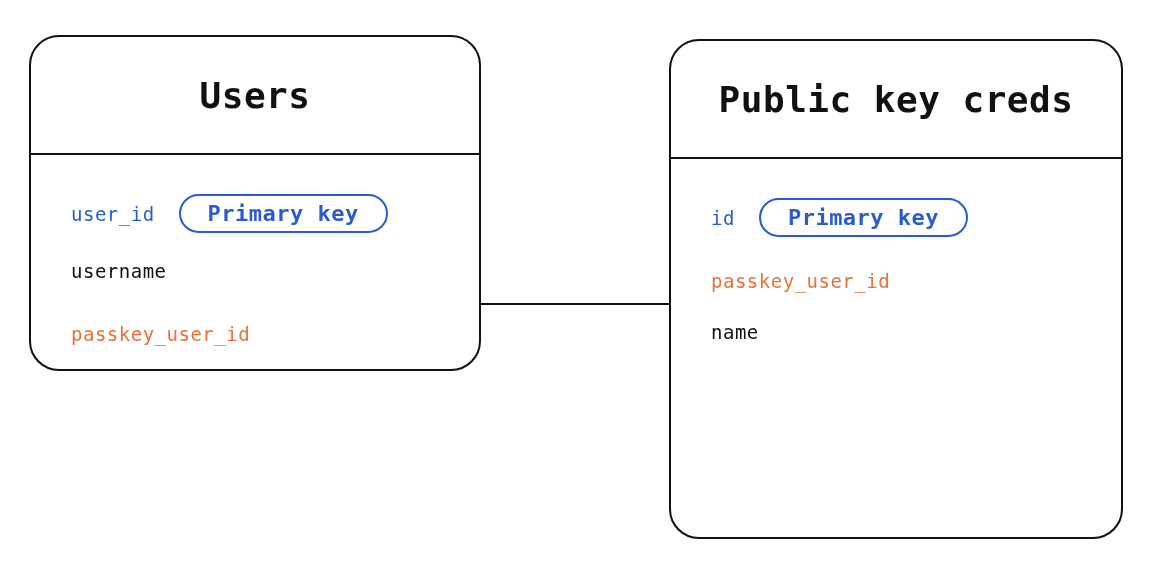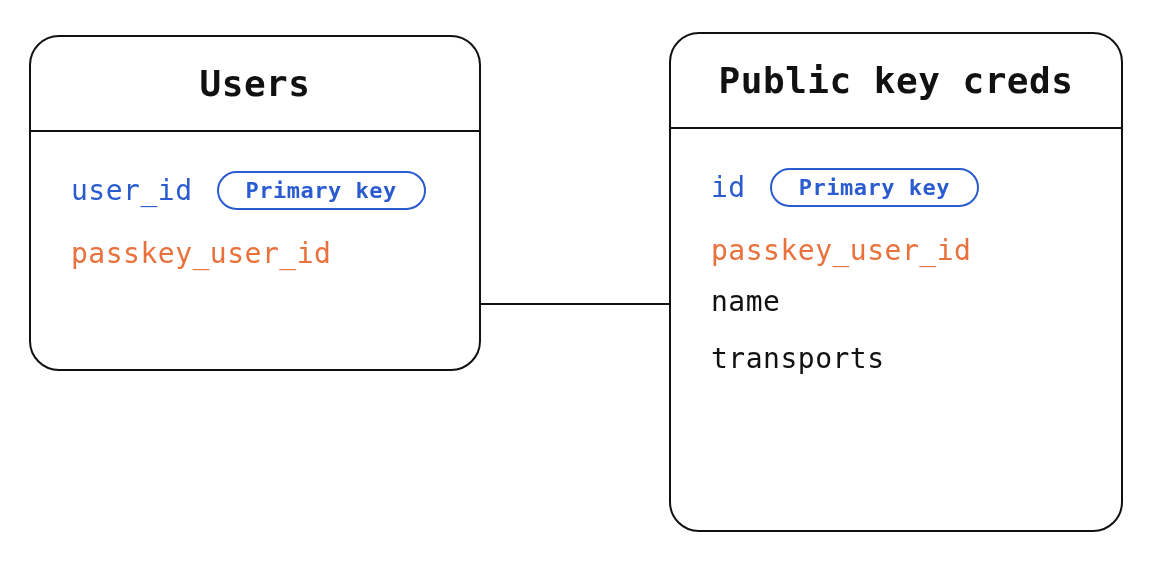--- a/index.html
+++ b/index.html
@@ -23,28 +23,28 @@
     border-radius: 30px;
   }
   .table-card.users {
     left: 29px;
     top: 35px;
     width: 452px;
     height: 336px;
   }
   .table-card.creds {
     left: 669px;
-    top: 32px;
+    top: 39px;
     width: 454px;
     height: 500px;
     text-align: right;
   }
   .card-header {
     box-sizing: border-box;
-    height: 95px;
+    height: 118px;
     border-bottom: 2px solid var(--line-color, #111111);
     display: flex;
     align-items: center;
     justify-content: center;
   }
   .card-title {
     font-size: 36px;
     font-weight: bold;
     color: var(--text-color, #111111);
     letter-spacing: 0.5px;
@@ -53,21 +53,21 @@
   .card-body {
     padding: 30px 16px 0 40px;
   }
   .field-row {
     height: 57px;
     display: flex;
     align-items: center;
     white-space: nowrap;
   }
   .field-name {
-    font-size: 28px;
+    font-size: 19px;
     letter-spacing: 0.5px;
   }
   .field-name.normal  { color: var(--text-color, #111111); }
   .field-name.primary { color: var(--pk-color, #2b5ccf); }
   .field-name.foreign { color: var(--fk-color, #e8713c); margin-top: 12px; }
   .pk-badge {
     box-sizing: border-box;
     margin-left: 24px;
     height: 39px;
     padding: 0 27px;
@@ -97,41 +97,41 @@
   <div class="table-card users">
     <div class="card-header">
       <span class="card-title">Users</span>
     </div>
     <div class="card-body">
         <div class="field-row">
           <span class="field-name primary">user_id</span>
           <span class="pk-badge">Primary key</span>
         </div>
         <div class="field-row">
+          <span class="field-name normal">username</span>
+        </div>
+        <div class="field-row">
           <span class="field-name foreign">passkey_user_id</span>
         </div>
       </div>
   </div>
 
   <div class="table-card creds">
     <div class="card-header">
       <span class="card-title">Public key creds</span>
     </div>
     <div class="card-body">
         <div class="field-row">
           <span class="field-name primary">id</span>
           <span class="pk-badge">Primary key</span>
         </div>
         <div class="field-row">
           <span class="field-name foreign">passkey_user_id</span>
         </div>
         <div class="field-row">
           <span class="field-name normal">name</span>
         </div>
-        <div class="field-row">
-          <span class="field-name normal">transports</span>
-        </div>
       </div>
   </div>
 
   <div class="relation-line"></div>
 
 </div>
 
 </body></html>

